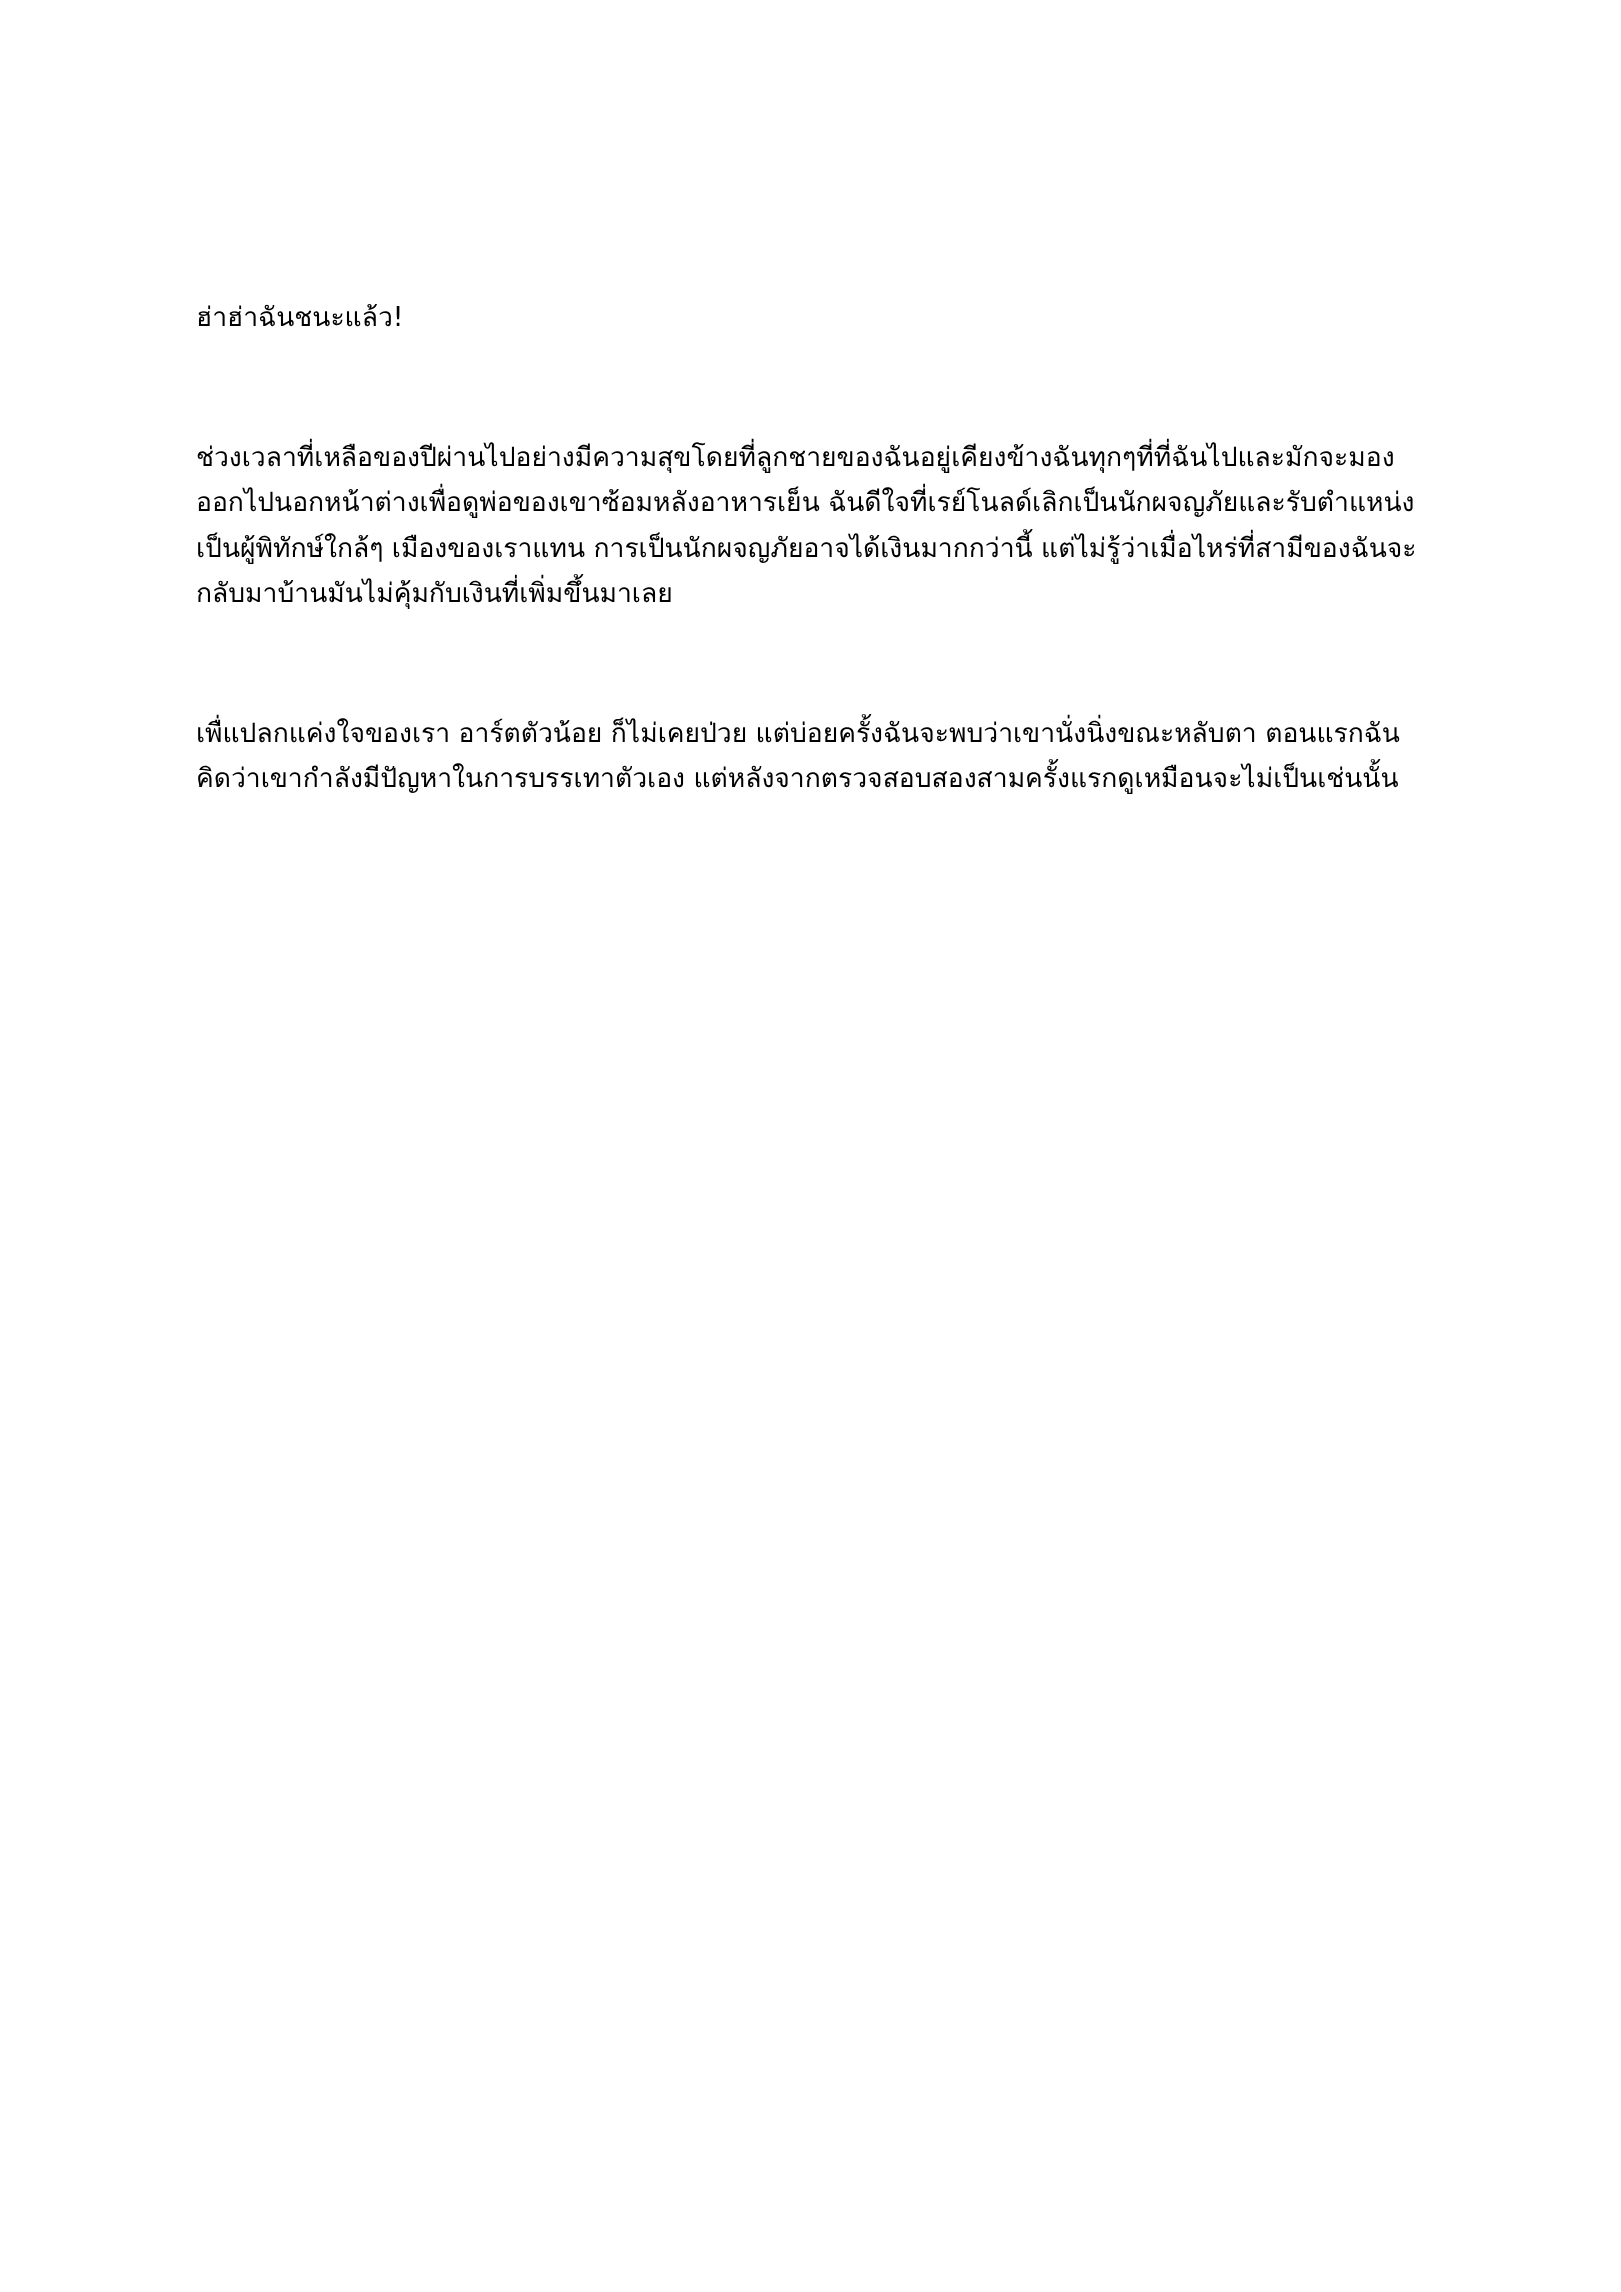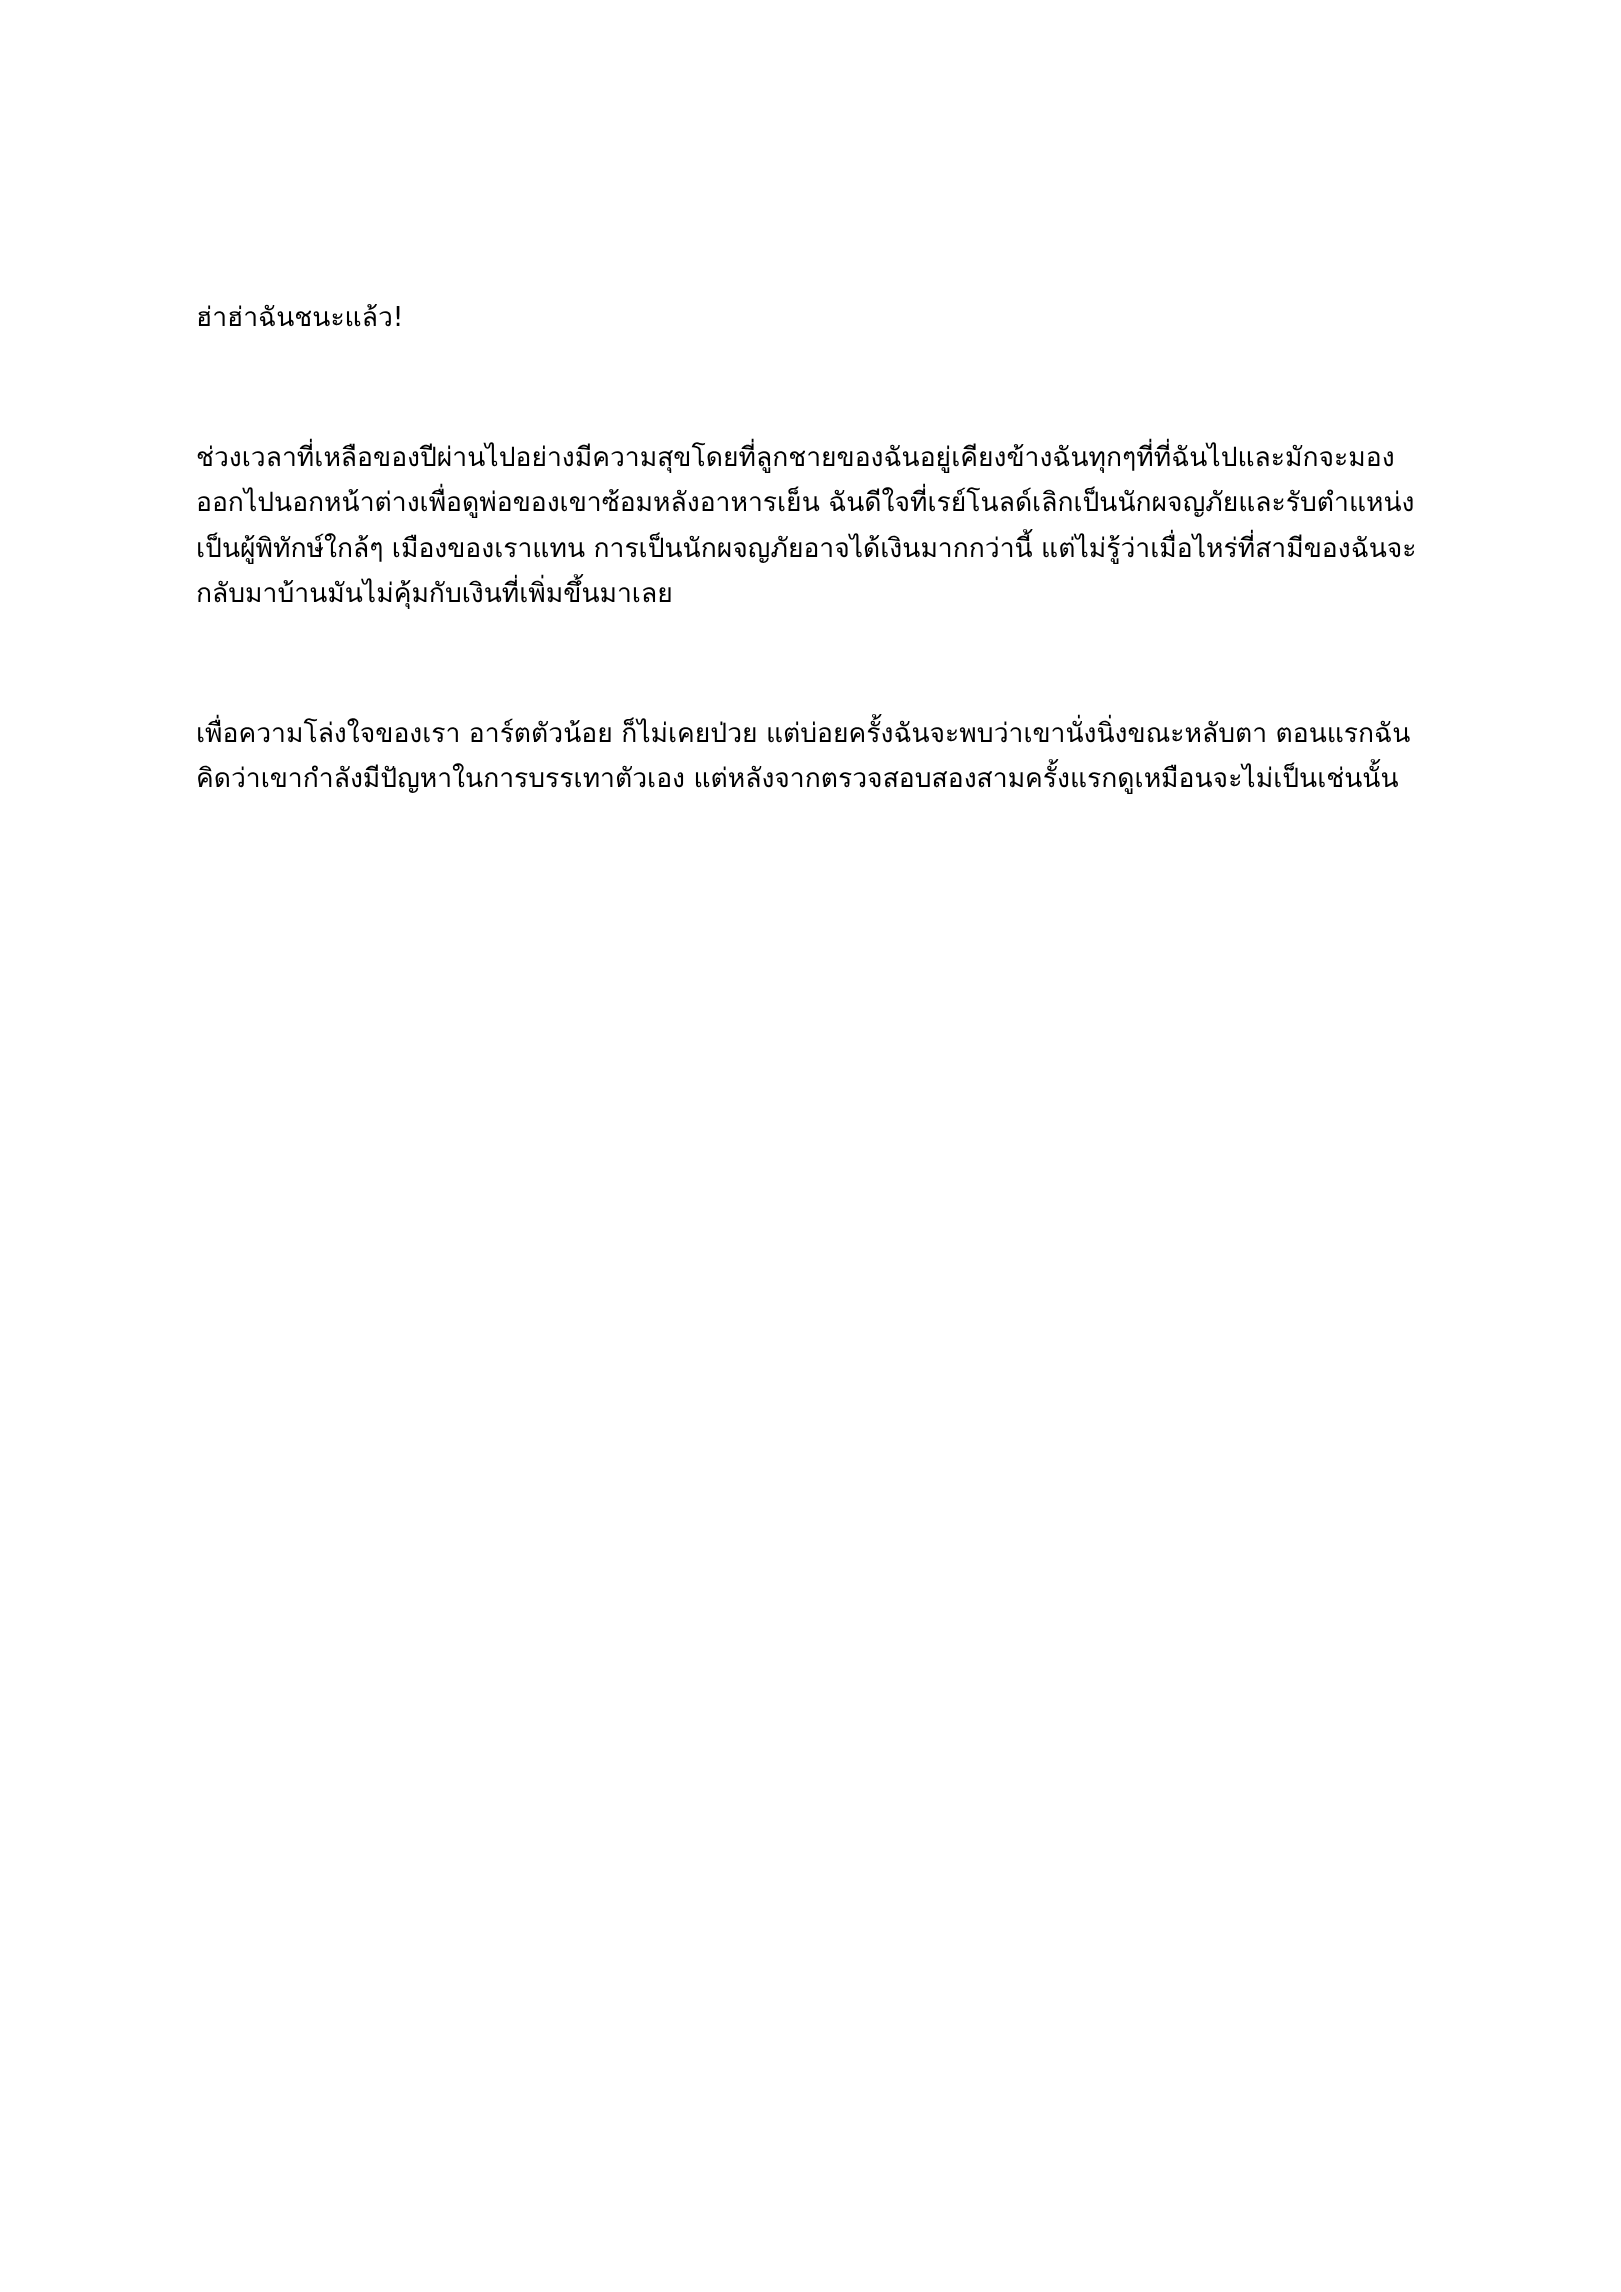--- a/index.html
+++ b/index.html
@@ -39,20 +39,20 @@
   <div class="doc-body">
 
     <p class="para">ฮ่าฮ่าฉันชนะแล้ว!</p>
 
     <div class="para-gap-large"></div>
 
     <p class="para">ช่วงเวลาที่เหลือของปีผ่านไปอย่างมีความสุขโดยที่ลูกชายของฉันอยู่เคียงข้างฉันทุกๆที่ที่ฉันไปและมักจะมองออกไปนอกหน้าต่างเพื่อดูพ่อของเขาซ้อมหลังอาหารเย็น ฉันดีใจที่เรย์โนลด์เลิกเป็นนักผจญภัยและรับตำแหน่งเป็นผู้พิทักษ์ใกล้ๆ เมืองของเราแทน การเป็นนักผจญภัยอาจได้เงินมากกว่านี้ แต่ไม่รู้ว่าเมื่อไหร่ที่สามีของฉันจะกลับมาบ้านมันไม่คุ้มกับเงินที่เพิ่มขึ้นมาเลย</p>
 
     <div class="para-gap-large"></div>
 
-    <p class="para">เพื่อความโล่งใจของเรา อาร์ตตัวน้อย ก็ไม่เคยป่วย แต่บ่อยครั้งฉันจะพบว่าเขานั่งนิ่งขณะหลับตา ตอนแรกฉันคิดว่าเขากำลังมีปัญหาในการบรรเทาตัวเอง แต่หลังจากตรวจสอบสองสามครั้งแรกดูเหมือนจะไม่เป็นเช่นนั้น</p>
+    <p class="para">เพื่แปลกแค่งใจของเรา อาร์ตตัวน้อย ก็ไม่เคยป่วย แต่บ่อยครั้งฉันจะพบว่าเขานั่งนิ่งขณะหลับตา ตอนแรกฉันคิดว่าเขากำลังมีปัญหาในการบรรเทาตัวเอง แต่หลังจากตรวจสอบสองสามครั้งแรกดูเหมือนจะไม่เป็นเช่นนั้น</p>
 
     <div class="para-gap-large"></div>
 
 
   </div>
 </div>
 
 
 </body></html>

